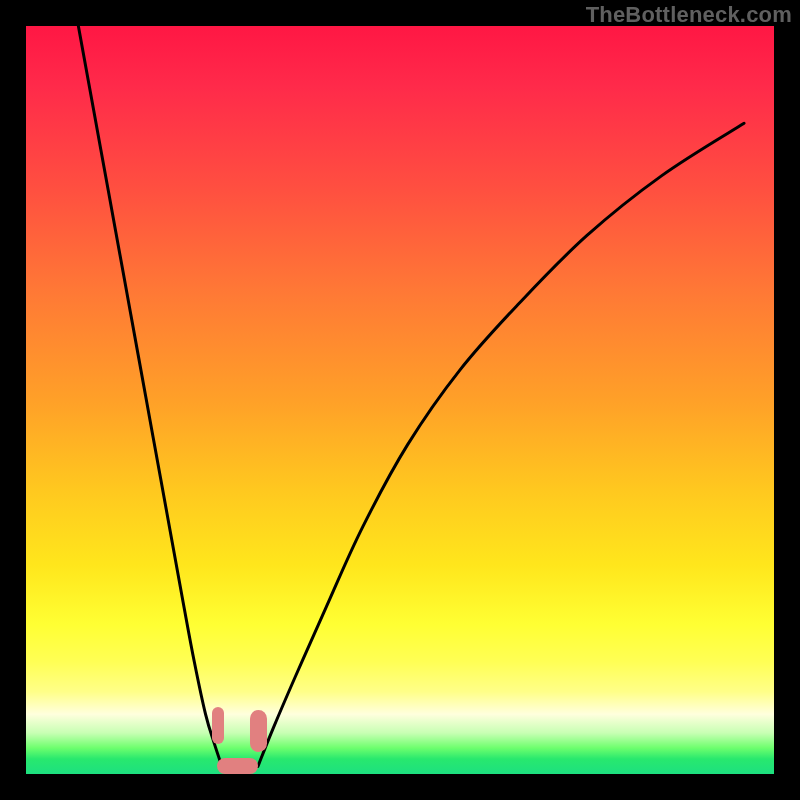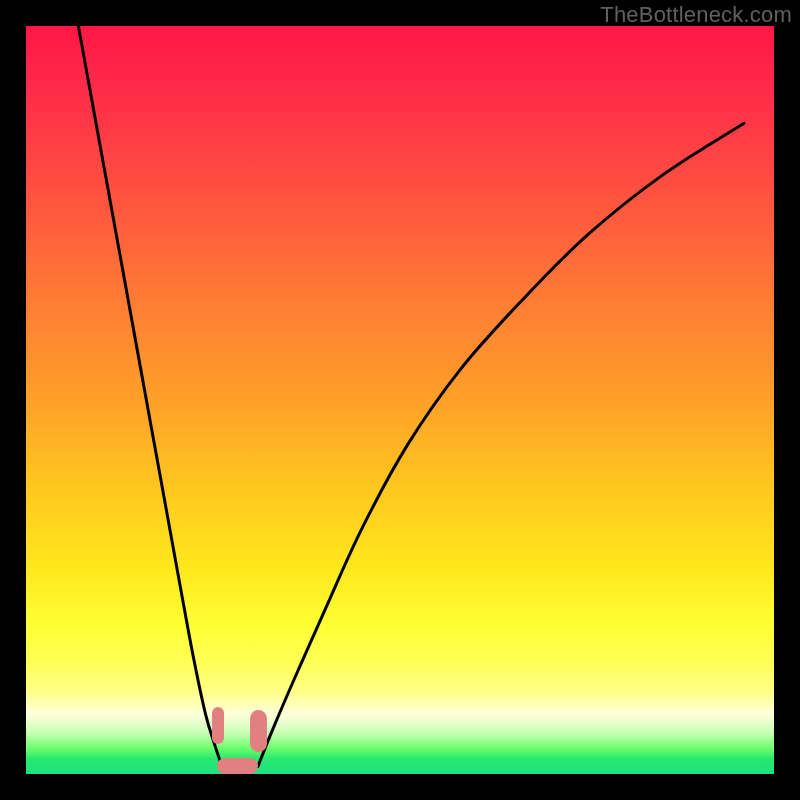--- a/index.html
+++ b/index.html
@@ -10,21 +10,21 @@
     height: 800px;
     background: #000;
   }
   .watermark {
     position: absolute;
     top: 2px;
     right: 8px;
     color: #606060;
     font-family: Arial, Helvetica, sans-serif;
     font-size: 22px;
-    font-weight: 400;
+    font-weight: 700;
     z-index: 5;
     letter-spacing: 0.2px;
   }
   .plot {
     position: absolute;
     left: 26px;
     top: 26px;
     width: 748px;
     height: 748px;
     background: linear-gradient(to bottom,

